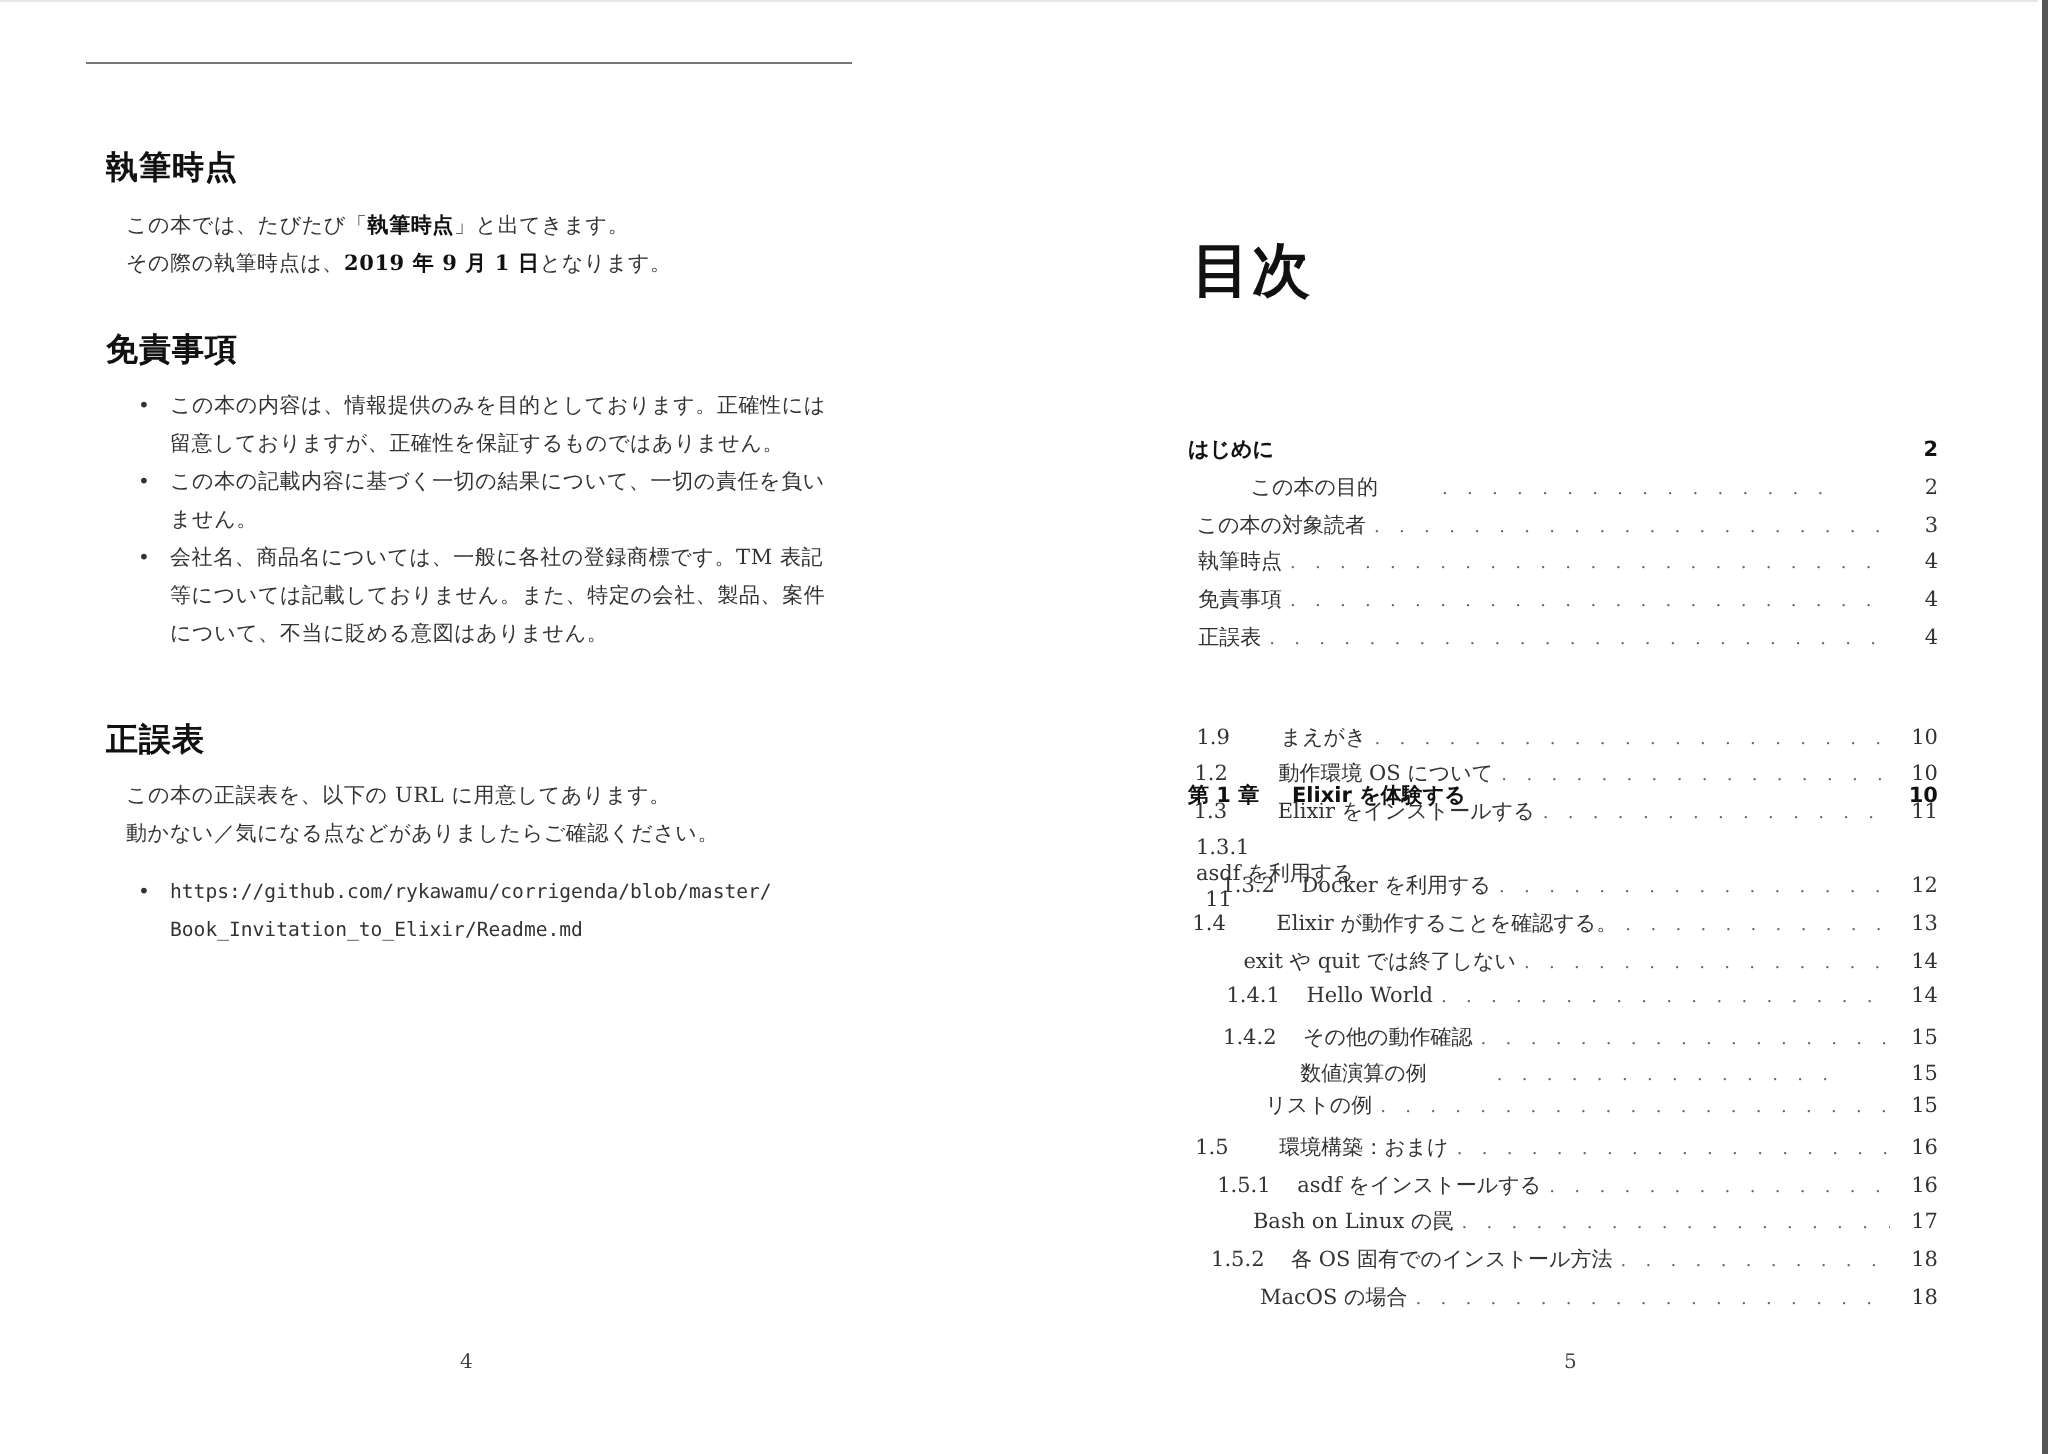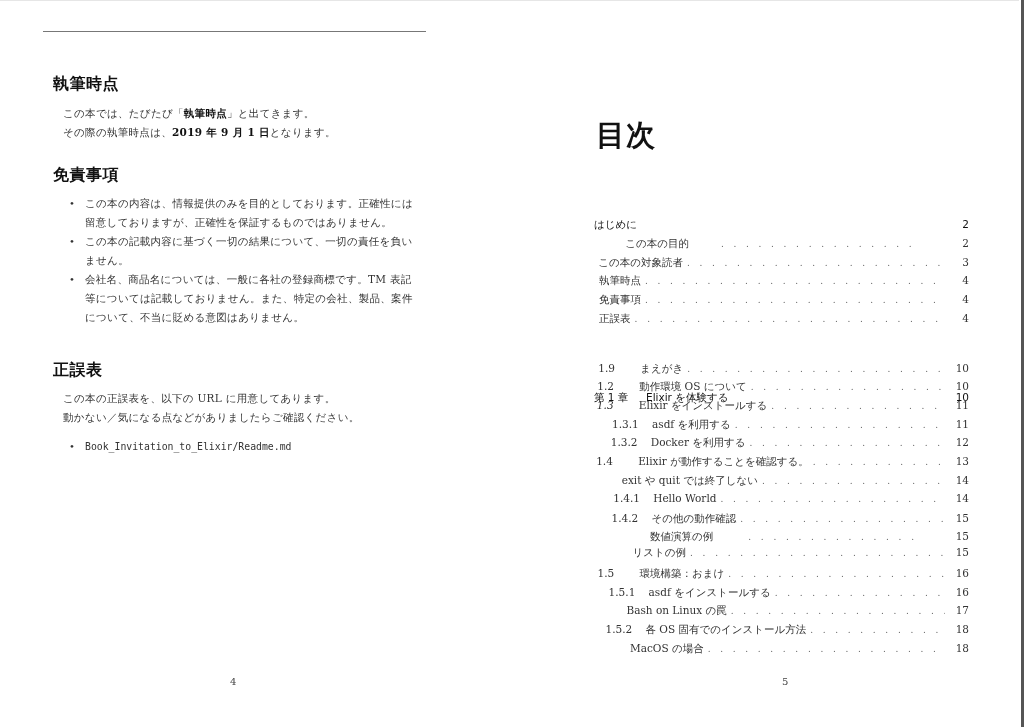--- a/index.html
+++ b/index.html
@@ -24,21 +24,21 @@
 
   .page-number { position: absolute; top: 676px; font-size: 10px; color: #444; }
 
   .toc-title { position: absolute; left: 84px; top: 116px; font-family: "DejaVu Sans", "Liberation Sans", sans-serif; font-weight: bold; font-size: 29px; color: #111; letter-spacing: 1px; }
   .toc { position: absolute; left: 82px; width: 375px; }
   .toc-row { position: absolute; left: 0; width: 375px; height: 18px; display: flex; align-items: baseline; font-size: 10.5px; color: #333; white-space: nowrap; }
   .toc-row .num { flex: 0 0 auto; }
   .toc-row .label { flex: 0 0 auto; }
   .toc-row .leader { flex: 1 1 auto; overflow: hidden; color: #666; letter-spacing: 3.4px; margin: 0 6px 0 4px; font-size: 9px; }
   .toc-row .page { position: static; height: auto; flex: 0 0 auto; width: 18px; text-align: right; }
-  .toc-row.chapter { font-family: "DejaVu Sans", "Liberation Sans", sans-serif; font-weight: normal; color: #111; font-size: 10.5px; }
+  .toc-row.chapter { font-family: "DejaVu Sans", "Liberation Sans", sans-serif; font-weight: bold; color: #111; font-size: 10.5px; }
   .toc-row.chapter .spacer { flex: 1 1 auto; }
 </style>
 </head>
 <body>
 
 <div class="top-edge"></div>
 <div class="right-edge"></div>
 
 <div class="page page-left">
   <div class="header-rule"></div>
@@ -70,20 +70,21 @@
     </ul>
 
   <div class="h2" style="left:53px; top:360px;">正誤表</div>
   <div class="para" style="left:63px; top:389px;">
     <div>この本の正誤表を、以下の URL に用意してあります。</div>
     <div>動かない／気になる点などがありましたらご確認ください。</div>
   </div>
   <ul class="bullets" style="left:63px; top:437px; width:390px;">
     <li>
       <span class="dot">•</span>
+      <div class="mono">https://github.com/rykawamu/corrigenda/blob/master/</div>
       <div class="mono">Book_Invitation_to_Elixir/Readme.md</div>
     </li>
   </ul>
 
   <div class="page-number" style="left:230px;">4</div>
 </div>
 
 <div class="page page-right">
   <div class="toc-title">目次</div>
   <div class="toc" id="toc" style="top:0;">
@@ -139,26 +140,26 @@
       </div>
       <div class="toc-row" style="top: 380px;">
         <span style="display: inline-block; width: 10px;"></span>
         <span class="num" style="display: inline-block; width: 42px;">1.2</span>
         <span class="label">動作環境 OS について</span>
         <span class="leader">. . . . . . . . . . . . . . . . . . . . . . . . . . . . . . . . . . . . . . . . . . . . . . . . .</span>
         <span class="page">10</span>
       </div>
       <div class="toc-row" style="top: 399px;">
         <span style="display: inline-block; width: 10px;"></span>
-        <span class="num" style="display: inline-block; width: 42px; font-style: italic;">1.3</span>
+        <span class="num" style="display: inline-block; width: 42px;">1.3</span>
         <span class="label">Elixir をインストールする</span>
         <span class="leader">. . . . . . . . . . . . . . . . . . . . . . . . . . . . . . . . . . . . . . . . . . . . . . . . .</span>
         <span class="page">11</span>
       </div>
-      <div class="toc-row" style="top: 418px;">
+      <div class="toc-row" style="top: 418px; flex-direction: column;">
         <span style="display: inline-block; width: 52px;"></span>
         <span class="num" style="display: inline-block; width: 40px;">1.3.1</span>
         <span class="label">asdf を利用する</span>
         <span class="leader">. . . . . . . . . . . . . . . . . . . . . . . . . . . . . . . . . . . . . . . . . . . . . . . . .</span>
         <span class="page">11</span>
       </div>
       <div class="toc-row" style="top: 436px;">
         <span style="display: inline-block; width: 52px;"></span>
         <span class="num" style="display: inline-block; width: 40px;">1.3.2</span>
         <span class="label">Docker を利用する</span>

